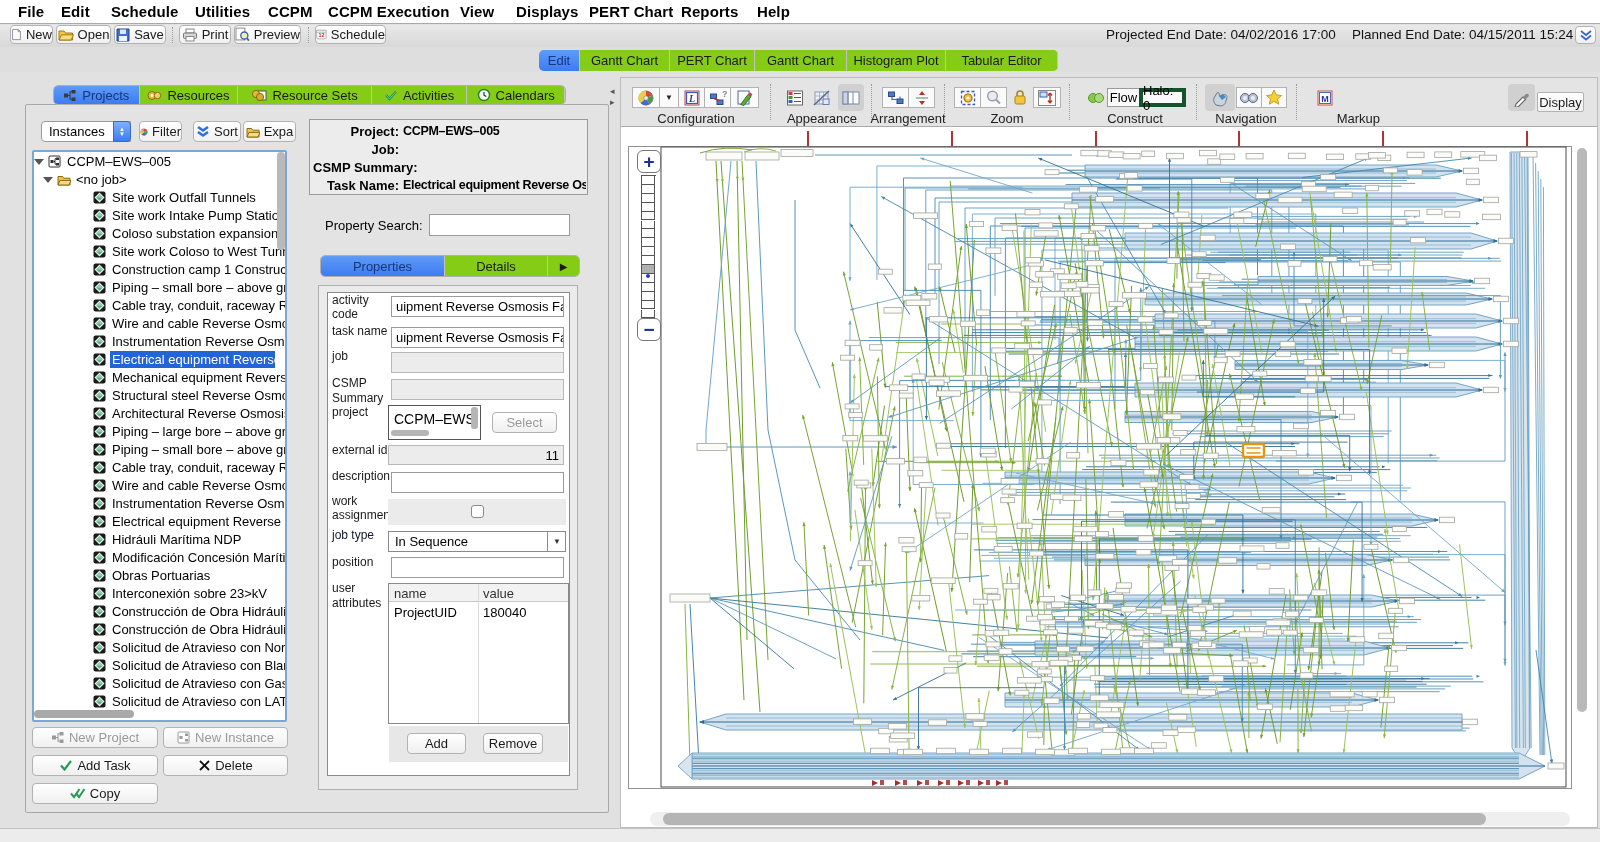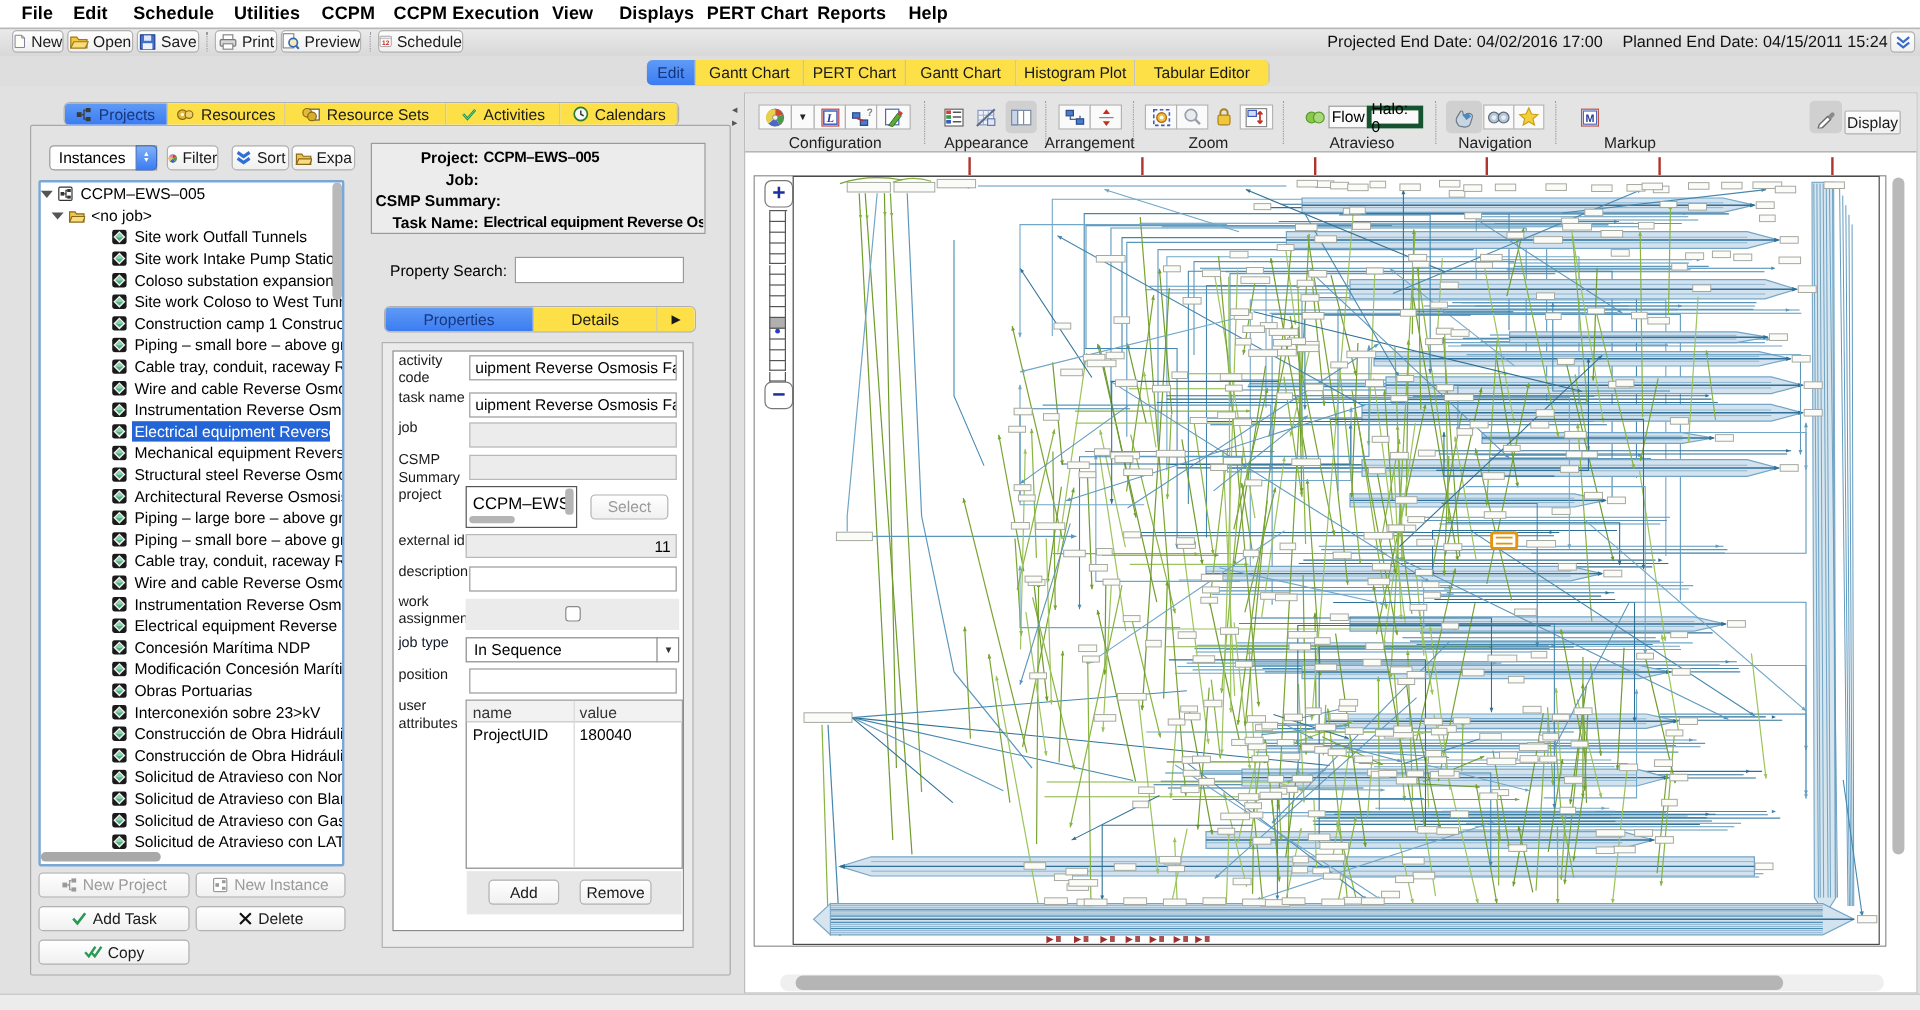--- a/index.html
+++ b/index.html
@@ -1,16 +1,16 @@
 <!DOCTYPE html>
 <html><head><meta charset="utf-8"><style>
 *{margin:0;padding:0;box-sizing:border-box;}
 body{font-family:"Liberation Sans",sans-serif;width:1600px;height:842px;overflow:hidden;background:#e1e1e1;position:relative;-webkit-font-smoothing:antialiased;}
 .btn{position:absolute;background:linear-gradient(#ffffff,#f0f0f0);border:1px solid #b2b2b2;border-radius:4px;display:flex;align-items:center;justify-content:center;font-size:13px;color:#1a1a1a;gap:4px;}
-.seg{display:flex;align-items:center;justify-content:center;font-size:13px;color:#1a1a1a;background:#fde047;border-right:1px solid #c2c2c2;height:100%;gap:5px;white-space:nowrap;}
+.seg{display:flex;align-items:center;justify-content:center;font-size:13px;color:#1a1a1a;background:#84cc16;border-right:1px solid #c2c2c2;height:100%;gap:5px;white-space:nowrap;}
 </style></head><body>
 <div style="position:absolute;left:0px;top:0px;width:1600px;height:24px;background:#fff;border-bottom:1px solid #a9a9a9;"></div>
 <div style="position:absolute;left:18px;top:3px;font-size:15px;color:#000;font-weight:600;white-space:nowrap;letter-spacing:0.1px;">File</div>
 <div style="position:absolute;left:61px;top:3px;font-size:15px;color:#000;font-weight:600;white-space:nowrap;letter-spacing:0.1px;">Edit</div>
 <div style="position:absolute;left:111px;top:3px;font-size:15px;color:#000;font-weight:600;white-space:nowrap;letter-spacing:0.1px;">Schedule</div>
 <div style="position:absolute;left:195px;top:3px;font-size:15px;color:#000;font-weight:600;white-space:nowrap;letter-spacing:0.1px;">Utilities</div>
 <div style="position:absolute;left:268px;top:3px;font-size:15px;color:#000;font-weight:600;white-space:nowrap;letter-spacing:0.1px;">CCPM</div>
 <div style="position:absolute;left:328px;top:3px;font-size:15px;color:#000;font-weight:600;white-space:nowrap;letter-spacing:0.1px;">CCPM Execution</div>
 <div style="position:absolute;left:460px;top:3px;font-size:15px;color:#000;font-weight:600;white-space:nowrap;letter-spacing:0.1px;">View</div>
 <div style="position:absolute;left:516px;top:3px;font-size:15px;color:#000;font-weight:600;white-space:nowrap;letter-spacing:0.1px;">Displays</div>
@@ -336,21 +336,21 @@
       </svg>
       <span style="margin-left:4px;padding:1px 2px;overflow:hidden;">Electrical equipment Reverse C</span>
     </div>
     <div style="position:absolute;left:61px;top:380px;height:18px;display:flex;align-items:center;font-size:13px;white-space:nowrap;">
       <svg width="13" height="13" viewBox="0 0 13 13" style="">
         <rect x="0.5" y="0.5" width="12" height="12" rx="2" fill="#1a1a1a"></rect>
         <path d="M6.5 1.5 L11.5 6.5 L6.5 11.5 L1.5 6.5 Z" fill="#f2f2f2"></path>
         <path d="M6.5 3.2 L9.8 6.5 L6.5 9.8 L3.2 6.5 Z" fill="#4fae7c"></path>
         <path d="M6.5 3.2 L9.8 6.5 L6.5 6.9 L3.2 6.5 Z" fill="#8fd2ae"></path>
       </svg>
-      <span style="margin-left:4px;padding:1px 2px;overflow:hidden;">Concesión Marítima NDP</span>
+      <span style="margin-left:4px;padding:1px 2px;overflow:hidden;">Hidráuli Marítima NDP</span>
     </div>
     <div style="position:absolute;left:61px;top:398px;height:18px;display:flex;align-items:center;font-size:13px;white-space:nowrap;">
       <svg width="13" height="13" viewBox="0 0 13 13" style="">
         <rect x="0.5" y="0.5" width="12" height="12" rx="2" fill="#1a1a1a"></rect>
         <path d="M6.5 1.5 L11.5 6.5 L6.5 11.5 L1.5 6.5 Z" fill="#f2f2f2"></path>
         <path d="M6.5 3.2 L9.8 6.5 L6.5 9.8 L3.2 6.5 Z" fill="#4fae7c"></path>
         <path d="M6.5 3.2 L9.8 6.5 L6.5 6.9 L3.2 6.5 Z" fill="#8fd2ae"></path>
       </svg>
       <span style="margin-left:4px;padding:1px 2px;overflow:hidden;">Modificación Concesión Marítin</span>
     </div>
@@ -634,21 +634,21 @@
 <div style="position:absolute;left:947px;top:111px;width:120px;height:14px;font-size:13px;color:#222;text-align:center;">Zoom</div>
 <div style="position:absolute;left:1069px;top:84px;width:1px;height:36px;border-left:1px dotted #9a9a9a;"></div>
 <div style="position:absolute;left:1086px;top:87px;width:20px;height:21px;display:flex;align-items:center;justify-content:center;">
     <svg width="18" height="12" viewBox="0 0 18 12" style="">
       <circle cx="6" cy="6" r="4.5" fill="#8ac84a" stroke="#5a9a2a"></circle>
       <circle cx="12" cy="6" r="4.5" fill="#a8d87a" stroke="#5a9a2a"></circle>
     </svg>
   </div>
 <div style="position:absolute;left:1107px;top:88px;width:33px;height:19px;background:#fafafa;border:1px solid #9a9a9a;display:flex;align-items:center;justify-content:center;font-size:13px;">Flow</div>
 <div style="position:absolute;left:1139px;top:88px;width:47px;height:19px;background:#fafafa;border:4px solid #14532d;display:flex;align-items:center;justify-content:center;font-size:13px;">Halo: 0</div>
-<div style="position:absolute;left:1075px;top:111px;width:120px;height:14px;font-size:13px;color:#222;text-align:center;">Atravieso</div>
+<div style="position:absolute;left:1075px;top:111px;width:120px;height:14px;font-size:13px;color:#222;text-align:center;">Construct</div>
 <div style="position:absolute;left:1196px;top:84px;width:1px;height:36px;border-left:1px dotted #9a9a9a;"></div>
 <div style="position:absolute;left:1205px;top:87px;width:30px;height:21px;display:flex;align-items:center;justify-content:center;background:#d0d0d0;border-radius:4px;height:27px;top:84px;">
     <svg width="20" height="20" viewBox="0 0 20 20" style="">
       <path d="M6 17 c-2-2 -3-5 -2-7 l3-5 c0.5-0.8 1.8-0.6 2 0.4 l0.5 3 3-1.5 c2.5-1 5 0.5 4.5 2.5 l-1.5 5 c-0.5 2-2.5 3.5-5 3.5 z" fill="#c8d4e0" stroke="#6a7a8a" stroke-width="1"></path>
       <path d="M9 8 l4-2 3 3 -4 3 z" fill="#4a8ac0"></path>
     </svg>
   </div>
 <div style="position:absolute;left:1236px;top:87px;width:26px;height:21px;display:flex;align-items:center;justify-content:center;background:#fafafa;border:1px solid #b2b2b2;">
     <svg width="20" height="14" viewBox="0 0 20 14" style="">
       <circle cx="6" cy="7" r="4.5" fill="#b8c4d4" stroke="#5a6a7a"></circle>

